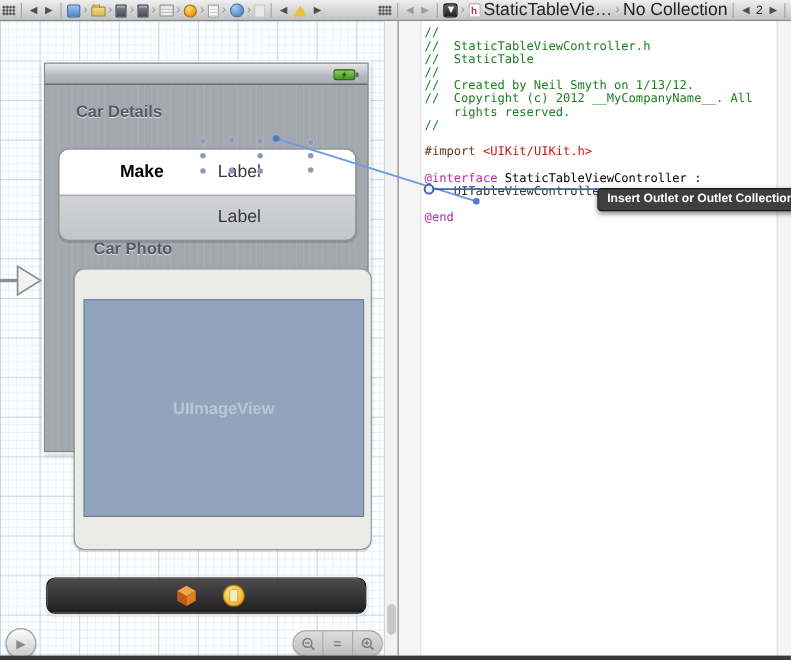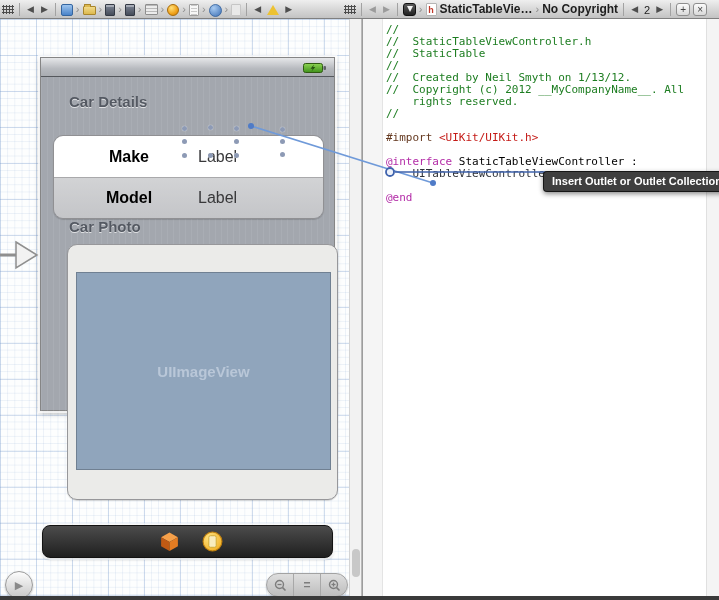--- a/index.html
+++ b/index.html
@@ -32,21 +32,21 @@
   .ic-doc { width:10px; height:12px; background:#f7f7f7; border:1px solid #9d9d9d; border-radius:1px;
     background-image:linear-gradient(#c9c9c9 1px, transparent 1px); background-size:70% 3px; background-position:1px 3px; background-repeat:repeat-y; }
   .ic-cube { width:13px; height:13px; }
   .ic-docdim { width:10px; height:12px; background:#e9e9e9; border:1px solid #c6c6c6; border-radius:1px; }
   .ic-warn { width:0; height:0; border-left:6px solid transparent; border-right:6px solid transparent; border-bottom:10px solid #ecc233; margin:0 1px; }
   .ic-tux { width:13px; height:13px; border-radius:3px; background:linear-gradient(#5a5a5a,#222); border:1px solid #111; position:relative; }
   .ic-tux::before { content:""; position:absolute; left:3.5px; top:2px; width:0; height:0;
     border-left:3px solid transparent; border-right:3px solid transparent; border-top:6px solid #f2f2f2; }
   .ic-hfile { width:11px; height:13px; background:#fff; border:1px solid #b5b5b5; border-radius:1px;
     color:#c0392b; font-weight:bold; font-size:9px; text-align:center; line-height:12px; }
-  .tb-text { font-size:12px; color:#1e1e1e; line-height:19px;font-weight:bold; }
+  .tb-text { font-size:16px; color:#1e1e1e; line-height:19px; }
   .tb-count { font-size:11px; color:#1e1e1e; padding:0 1px; }
   .sq-btn { width:14px; height:13px; border:1px solid #8e8e8e; border-radius:3px;
     background:linear-gradient(#fcfcfc,#d9d9d9); font-size:10px; line-height:11px; text-align:center; color:#444; }
 
   
   .canvas { position:absolute; left:0; top:19px; width:349px; height:577px; background-color:#fdfefe;
     background-image:
       linear-gradient(rgba(120,155,205,.30) 1px, transparent 1px),
       linear-gradient(90deg, rgba(120,155,205,.30) 1px, transparent 1px),
       linear-gradient(rgba(120,155,205,.13) 1px, transparent 1px),
@@ -177,21 +177,21 @@
       <span class="grid-icon"></span>
       <span class="tb-sep"></span>
       <span class="nav-arrow dim">◀</span>
       <span class="nav-arrow dim">▶</span>
       <span class="tb-sep"></span>
       <span class="ic ic-tux"></span>
       <span class="chev">›</span>
       <span class="ic ic-hfile">h</span>
       <span class="tb-text">StaticTableVie…</span>
       <span class="chev">›</span>
-      <span class="tb-text">No Copyright</span>
+      <span class="tb-text">No Collection</span>
       <span class="tb-sep"></span>
       <span class="nav-arrow">◀</span>
       <span class="tb-count">2</span>
       <span class="nav-arrow">▶</span>
       <span class="tb-sep"></span>
       <span class="sq-btn">+</span>
       <span class="sq-btn">×</span>
     </div>
   </div>
 
@@ -219,26 +219,25 @@
 
       <div class="scene-content">
         <div class="sec-header" style="top:16px;">Car Details</div>
 
         <div class="group" style="top:58px;">
           <div class="trow row-white">
             <div class="row-title">Make</div>
             <div class="row-value">Label</div>
           </div>
           <div class="trow row-gray">
-            <div class="row-title">Model</div>
             <div class="row-value">Label</div>
           </div>
         </div>
 
-        <div class="sec-header" style="top:141px;">Car Photo</div>
+        <div class="sec-header" style="top:141px;margin-left:16px;">Car Photo</div>
 
         <div class="photo-cell">
           <div class="uiimageview">
             <span class="uiimageview-label">UIImageView</span>
           </div>
         </div>
       </div>
     </div>
 
     <div class="dot" style="left:182px;top:107px;"></div>

